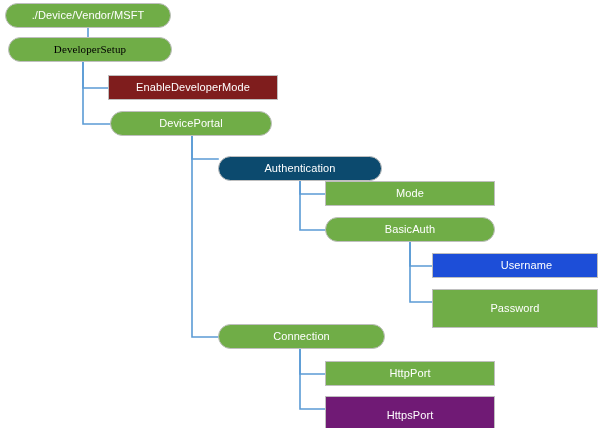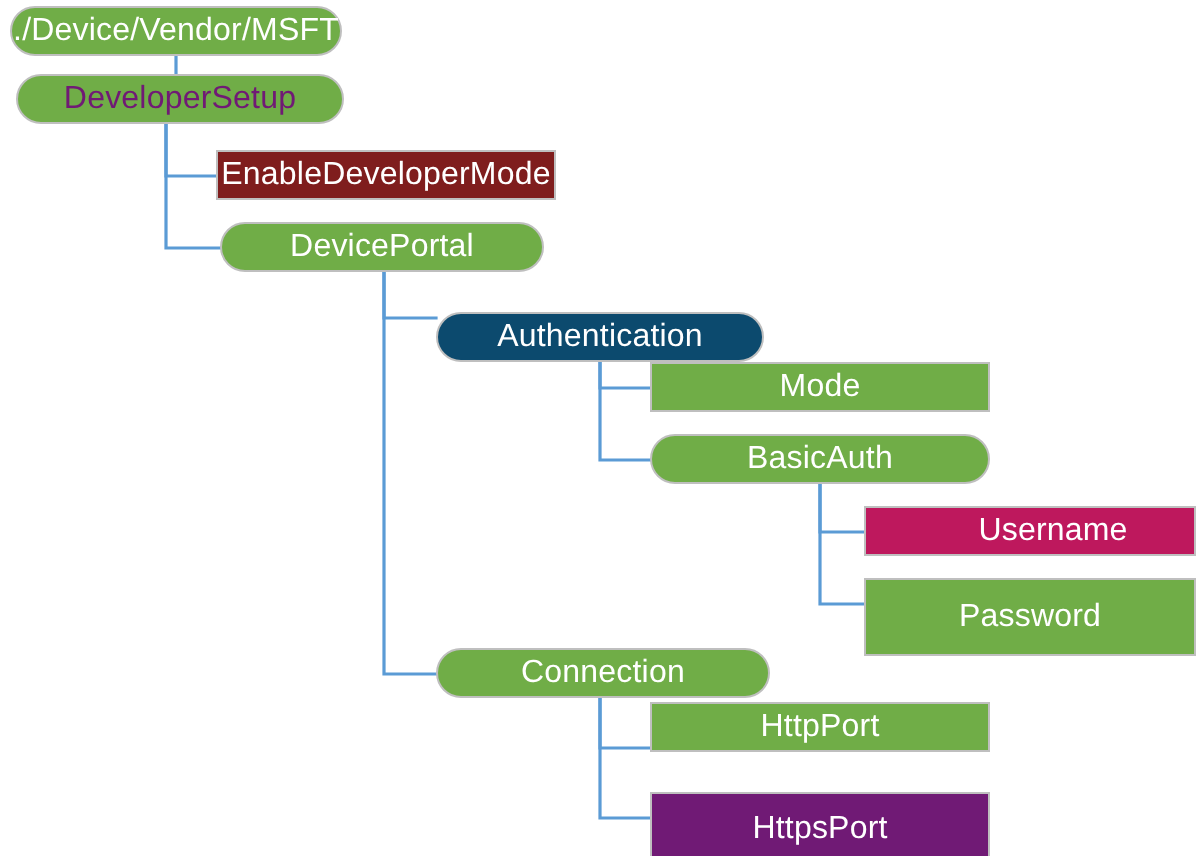--- a/index.html
+++ b/index.html
@@ -24,21 +24,21 @@
     top: 0;
     width: 601px;
     height: 428px;
   }
   .node {
     position: absolute;
     box-sizing: border-box;
     background: #70AD47;
     border: 1px solid #BFBFBF;
     color: #FFFFFF;
-    font-size: 16px;
+    font-size: 11px;
     letter-spacing: 0.1px;
     display: flex;
     align-items: center;
     justify-content: center;
     text-align: center;
     white-space: nowrap;
     z-index: 3;
   }
   .node.pill {
     border-radius: 999px;
@@ -67,47 +67,47 @@
       <path d="M 300 171 L 300 230 L 325 230" fill="none" stroke="#5B9BD5" stroke-width="1.6" stroke-linecap="square" stroke-linejoin="miter"></path>
       <path d="M 410 242 L 410 266 L 432 266" fill="none" stroke="#5B9BD5" stroke-width="1.6" stroke-linecap="square" stroke-linejoin="miter"></path>
       <path d="M 410 242 L 410 302 L 432 302" fill="none" stroke="#5B9BD5" stroke-width="1.6" stroke-linecap="square" stroke-linejoin="miter"></path>
       <path d="M 300 349 L 300 374 L 325 374" fill="none" stroke="#5B9BD5" stroke-width="1.6" stroke-linecap="square" stroke-linejoin="miter"></path>
       <path d="M 300 349 L 300 409 L 325 409" fill="none" stroke="#5B9BD5" stroke-width="1.6" stroke-linecap="square" stroke-linejoin="miter"></path>
     </svg>
   <div id="node-layer">
       <div class="node pill" style="left: 5px; top: 3px; width: 166px; height: 25px; background: rgb(112, 173, 71); border-color: rgb(191, 191, 191); color: rgb(255, 255, 255);">
         <span class="node-label">./Device/Vendor/MSFT</span>
       </div>
-      <div class="node pill" style="left: 8px; top: 37px; width: 164px; height: 25px; background: rgb(112, 173, 71); border-color: rgb(191, 191, 191); color: #701a75;">
+      <div class="node pill" style="left: 8px; top: 37px; width: 164px; height: 25px; background: rgb(112, 173, 71); border-color: rgb(191, 191, 191); color: #000000; font-family: Liberation Serif, serif;">
         <span class="node-label">DeveloperSetup</span>
       </div>
       <div class="node rect" style="left: 108px; top: 75px; width: 170px; height: 25px; background: #7f1d1d; border-color: rgb(191, 191, 191); color: rgb(255, 255, 255);">
         <span class="node-label">EnableDeveloperMode</span>
       </div>
       <div class="node pill" style="left: 110px; top: 111px; width: 162px; height: 25px; background: rgb(112, 173, 71); border-color: rgb(191, 191, 191); color: rgb(255, 255, 255);">
         <span class="node-label">DevicePortal</span>
       </div>
       <div class="node pill" style="left: 218px; top: 156px; width: 164px; height: 25px; background: #0c4a6e; border-color: rgb(191, 191, 191); color: rgb(255, 255, 255);">
         <span class="node-label">Authentication</span>
       </div>
       <div class="node rect" style="left: 325px; top: 181px; width: 170px; height: 25px; background: rgb(112, 173, 71); border-color: rgb(191, 191, 191); color: rgb(255, 255, 255); align-items: center;">
         <span class="node-label">Mode</span>
       </div>
       <div class="node pill" style="left: 325px; top: 217px; width: 170px; height: 25px; background: rgb(112, 173, 71); border-color: rgb(191, 191, 191); color: rgb(255, 255, 255);">
         <span class="node-label">BasicAuth</span>
       </div>
-      <div class="node rect" style="left: 432px; top: 253px; width: 166px; height: 25px; background: #be185d; border-color: rgb(191, 191, 191); color: rgb(255, 255, 255); padding-left: 23px;">
+      <div class="node rect" style="left: 432px; top: 253px; width: 166px; height: 25px; background: #1d4ed8; border-color: rgb(191, 191, 191); color: rgb(255, 255, 255); padding-left: 23px;">
         <span class="node-label">Username</span>
       </div>
       <div class="node rect" style="left: 432px; top: 289px; width: 166px; height: 39px; background: rgb(112, 173, 71); border-color: rgb(191, 191, 191); color: rgb(255, 255, 255);">
         <span class="node-label">Password</span>
       </div>
       <div class="node pill" style="left: 218px; top: 324px; width: 167px; height: 25px; background: rgb(112, 173, 71); border-color: rgb(191, 191, 191); color: rgb(255, 255, 255); align-items: center;">
         <span class="node-label">Connection</span>
       </div>
-      <div class="node rect" style="left: 325px; top: 351px; width: 170px; height: 25px; background: rgb(112, 173, 71); border-color: rgb(191, 191, 191); color: rgb(255, 255, 255);">
+      <div class="node rect" style="left: 325px; top: 361px; width: 170px; height: 25px; background: rgb(112, 173, 71); border-color: rgb(191, 191, 191); color: rgb(255, 255, 255);">
         <span class="node-label">HttpPort</span>
       </div>
       <div class="node rect" style="left: 325px; top: 396px; width: 170px; height: 38px; background: #701a75; border-color: rgb(191, 191, 191); color: rgb(255, 255, 255);">
         <span class="node-label">HttpsPort</span>
       </div>
     </div>
 </div>
 
 </body></html>

